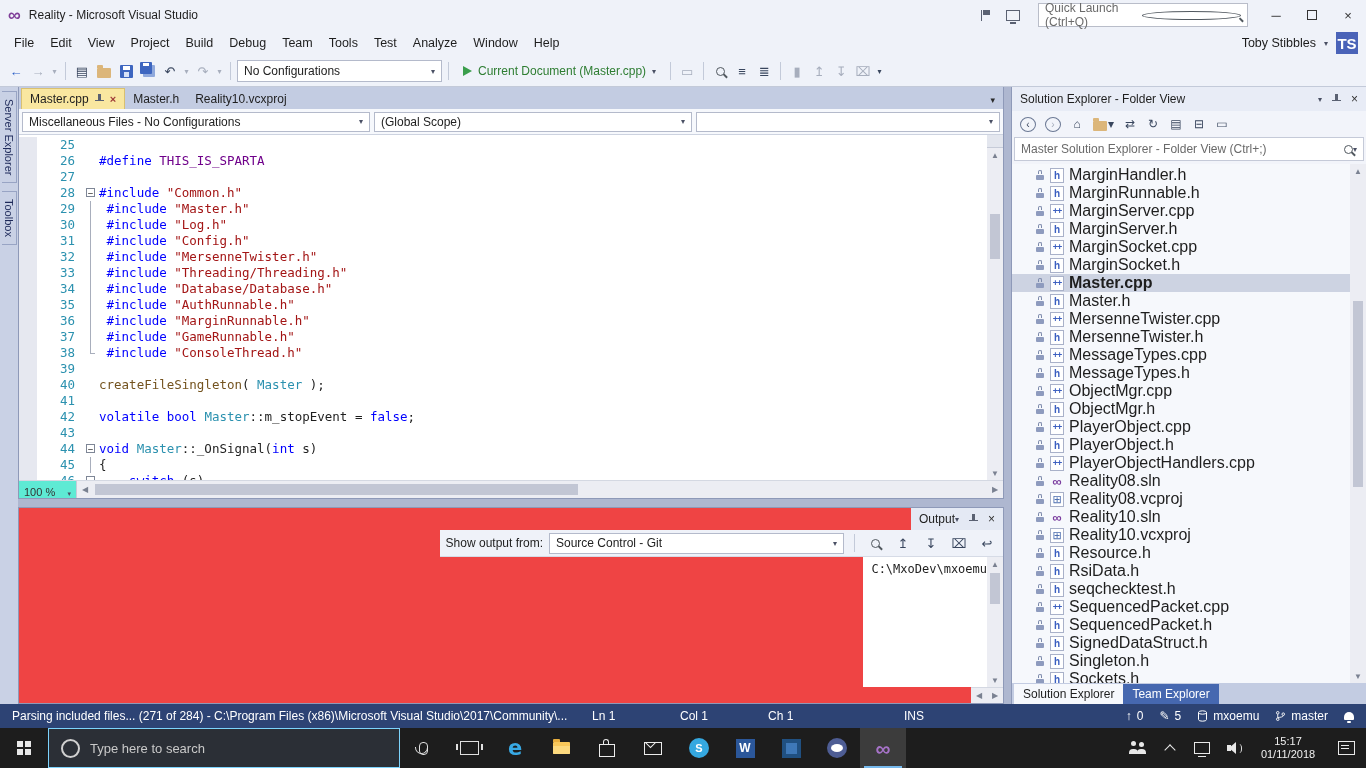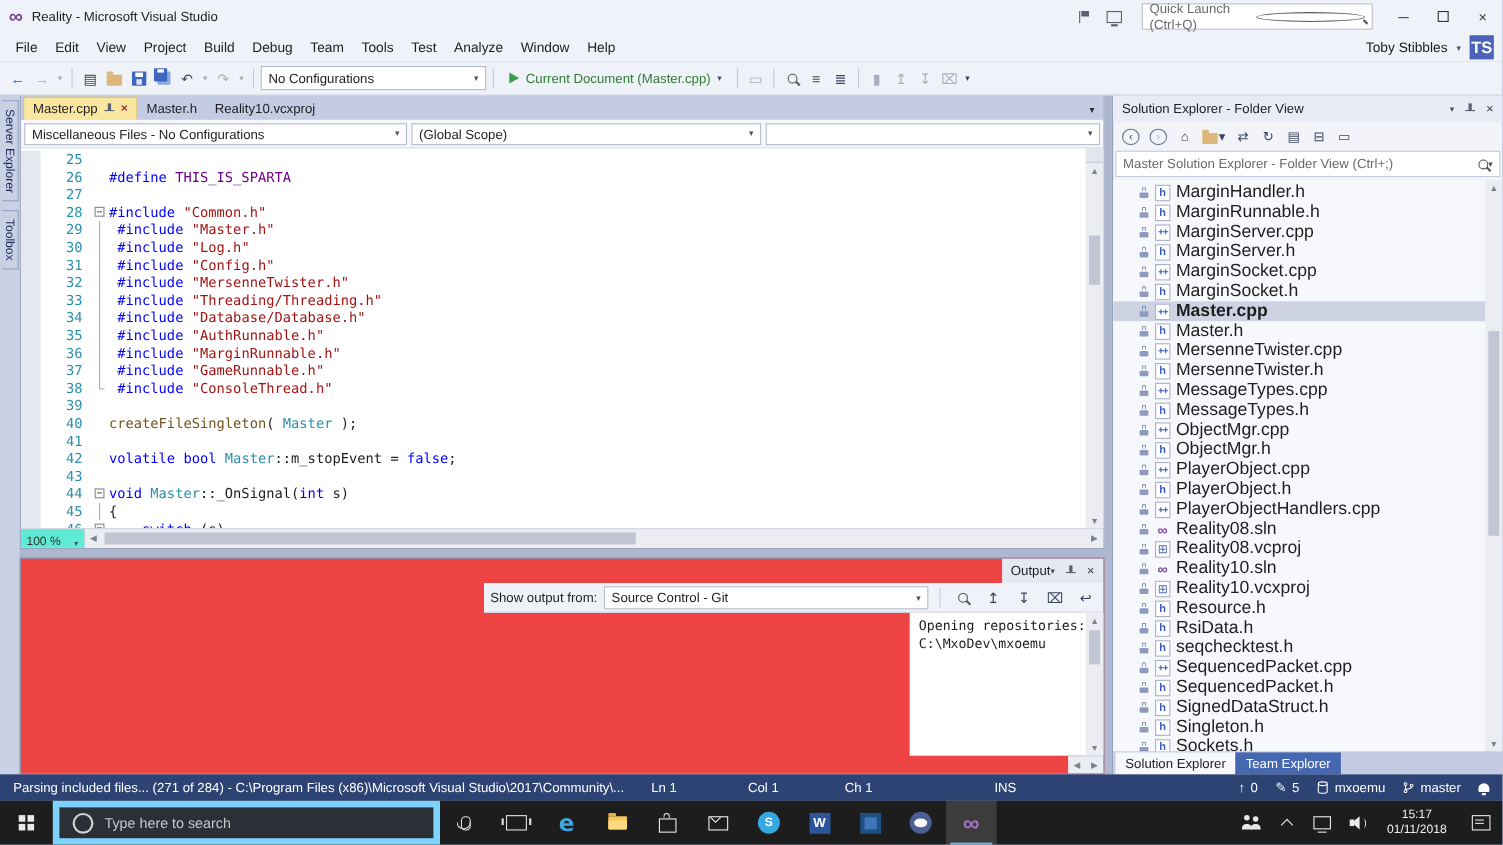--- a/index.html
+++ b/index.html
@@ -169,21 +169,21 @@
   .st-right{margin-left:auto;display:flex;align-items:center;gap:16px;}
   .st-item{display:flex;align-items:center;gap:5px;}
   .ic-bell{width:10px;height:8px;background:#fff;border-radius:5px 5px 1px 1px;position:relative;display:inline-block;}
   .ic-bell::after{content:"";position:absolute;bottom:-2.5px;left:3px;width:4px;height:2px;background:#fff;border-radius:2px;}
 
   
   .taskbar{height:40px;background:#1D1D1D;display:flex;align-items:stretch;color:#E8E8E8;flex:none;}
   .tstart{width:48px;display:flex;align-items:center;justify-content:center;}
   .winlogo{width:6px;height:6px;background:#E8E8E8;box-shadow:8px 0 0 #E8E8E8,0 8px 0 #E8E8E8,8px 8px 0 #E8E8E8;
     margin:-8px 8px 0 0;display:inline-block;}
-  .tsearch{width:352px;background:#2B2F36;border:6px solid #7dd3fc;display:flex;align-items:center;gap:10px;
+  .tsearch{width:352px;background:#2B2F36;border:1px solid #7dd3fc;display:flex;align-items:center;gap:10px;
     padding:0 12px;color:#C9C9C9;font-size:13px;box-sizing:border-box;}
   .cortana{width:15px;height:15px;border:2px solid #D0D0D0;border-radius:50%;flex:none;}
   .tbtn{width:46px;display:flex;align-items:center;justify-content:center;position:relative;}
   .tbtn.active{background:rgba(255,255,255,.14);}
   .tbtn.active::after{content:"";position:absolute;bottom:0;left:4px;right:4px;height:2px;background:#76B9ED;}
   .tray{margin-left:auto;display:flex;align-items:stretch;}
   .tray .tbtn{width:32px;}
   .clock{width:76px;display:flex;flex-direction:column;justify-content:center;text-align:center;
     font-size:11px;line-height:13px;color:#F0F0F0;}
 
@@ -440,21 +440,21 @@
               <span class="ti ">
                 <span class="ic-mag"></span>
               </span>
               <span class="ti ">↥</span>
               <span class="ti ">↧</span>
               <span class="ti ">⌧</span>
               <span class="ti ">↩</span>
             </span>
         </div>
         <div class="ocontent">
-          <div class="olines" id="output-lines"><div>Opening repositories:</div><div>C:\MxoDev\mxoemu</div></div>
+          <div class="olines" id="output-lines"><div>C:\MxoDev\mxoemu</div></div>
           <div class="vscroll">
             <div class="vs-arrow">▲</div>
             <div class="vs-track">
                 <div class="vs-thumb" style="top:2%;height:30%;"></div>
               </div>
             <div class="vs-arrow">▼</div>
           </div>
         </div>
         <div class="ohscroll">
           <span class="hs-arrow">◀</span>

